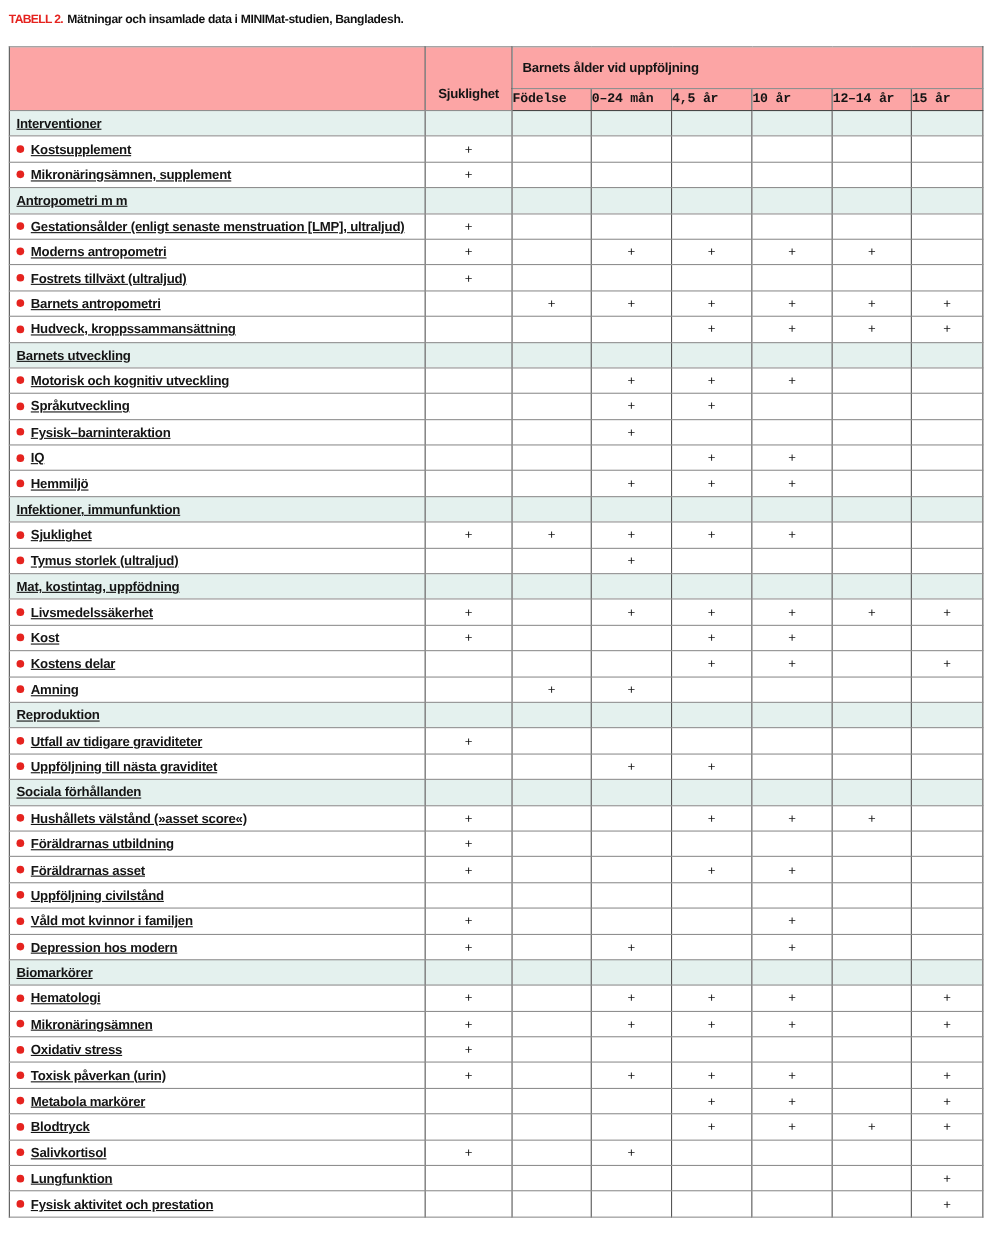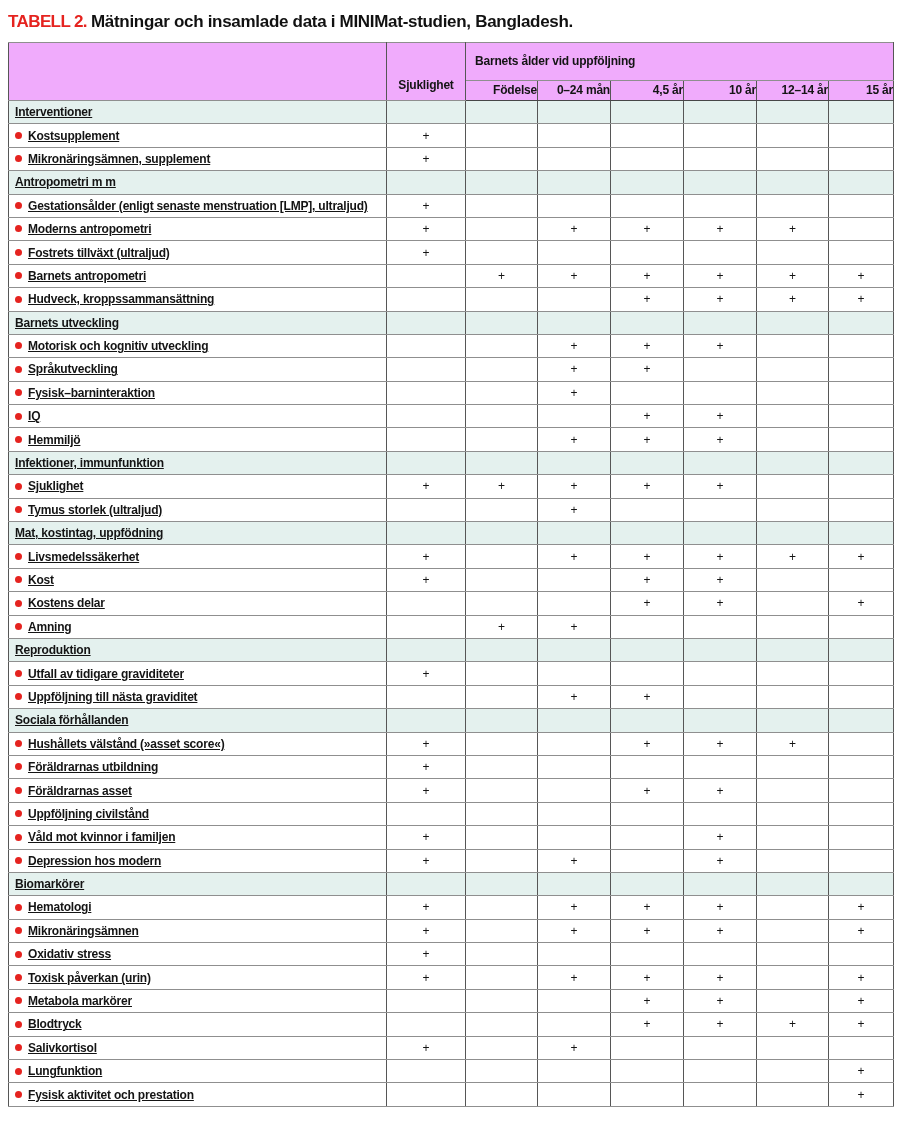--- a/index.html
+++ b/index.html
@@ -6,21 +6,21 @@
   html, body {
     width: 900px; height: 1131px;
     background: #ffffff;
     font-family: "Liberation Sans", "DejaVu Sans", sans-serif;
     overflow: hidden;
     position: relative;
   }
   .title {
     position: absolute;
     left: 8px; top: 12px;
-    font-size: 17px;
+    font-size: 11px;
     font-weight: bold;
     letter-spacing: -0.3px;
     color: #111;
     white-space: nowrap;
   }
   .title .tag {
     color: #e5231f;
     letter-spacing: -0.6px;
     margin-right: 4px;
   }
@@ -35,41 +35,42 @@
   table.grid th, table.grid td {
     border-left: 1px solid #565656;
     border-right: 1px solid #565656;
     border-top: 1px solid #8f8f8f;
     border-bottom: 1px solid #8f8f8f;
     font-size: 12px;
     color: #141414;
     overflow: hidden;
     white-space: nowrap;
   }
-  thead th { background: #f0abfc; font-weight: bold; letter-spacing: -0.2px; }
+  thead th { background: #fca5a5; font-weight: bold; letter-spacing: -0.2px; }
   th.corner { height: 58px; }
   th.grav {
     vertical-align: bottom;
     text-align: center;
     padding-bottom: 8px;
     font-size: 12.5px;
   }
   th.group {
     height: 28px;
     text-align: left;
     vertical-align: middle;
     padding-left: 9px;
     font-size: 12.5px;
     border-bottom: 1px solid #474747;
   }
   th.sub {
     height: 14px;
-    text-align: right;
+    text-align: left;
     vertical-align: middle;
     font-size: 12.5px;
+    font-family: Liberation Mono, monospace;
   }
   thead tr.subrow th { border-bottom: 1px solid #474747; }
   tbody td { height: 23.4px; vertical-align: middle; }
   td.label {
     text-align: left;
     padding-left: 6px;
     font-weight: bold;
     letter-spacing: -0.2px;
     text-decoration: underline;
   }

